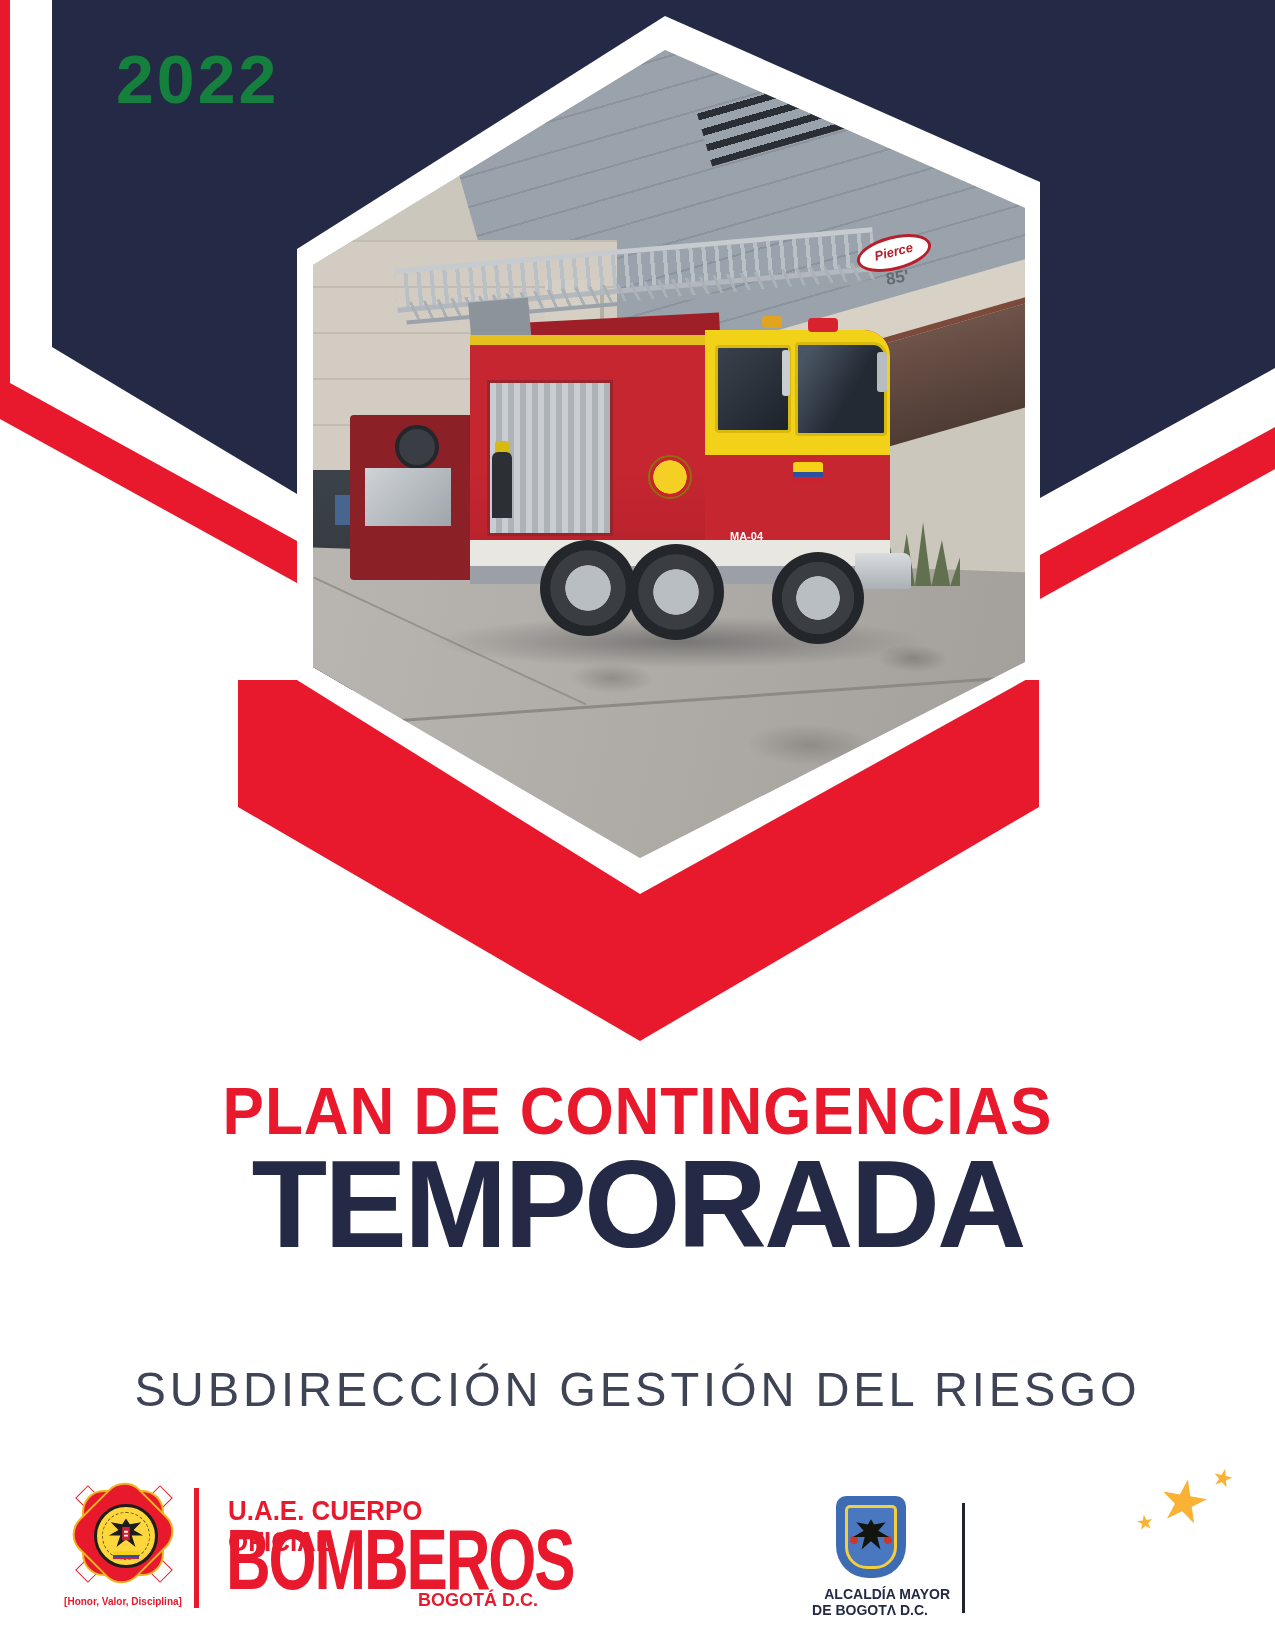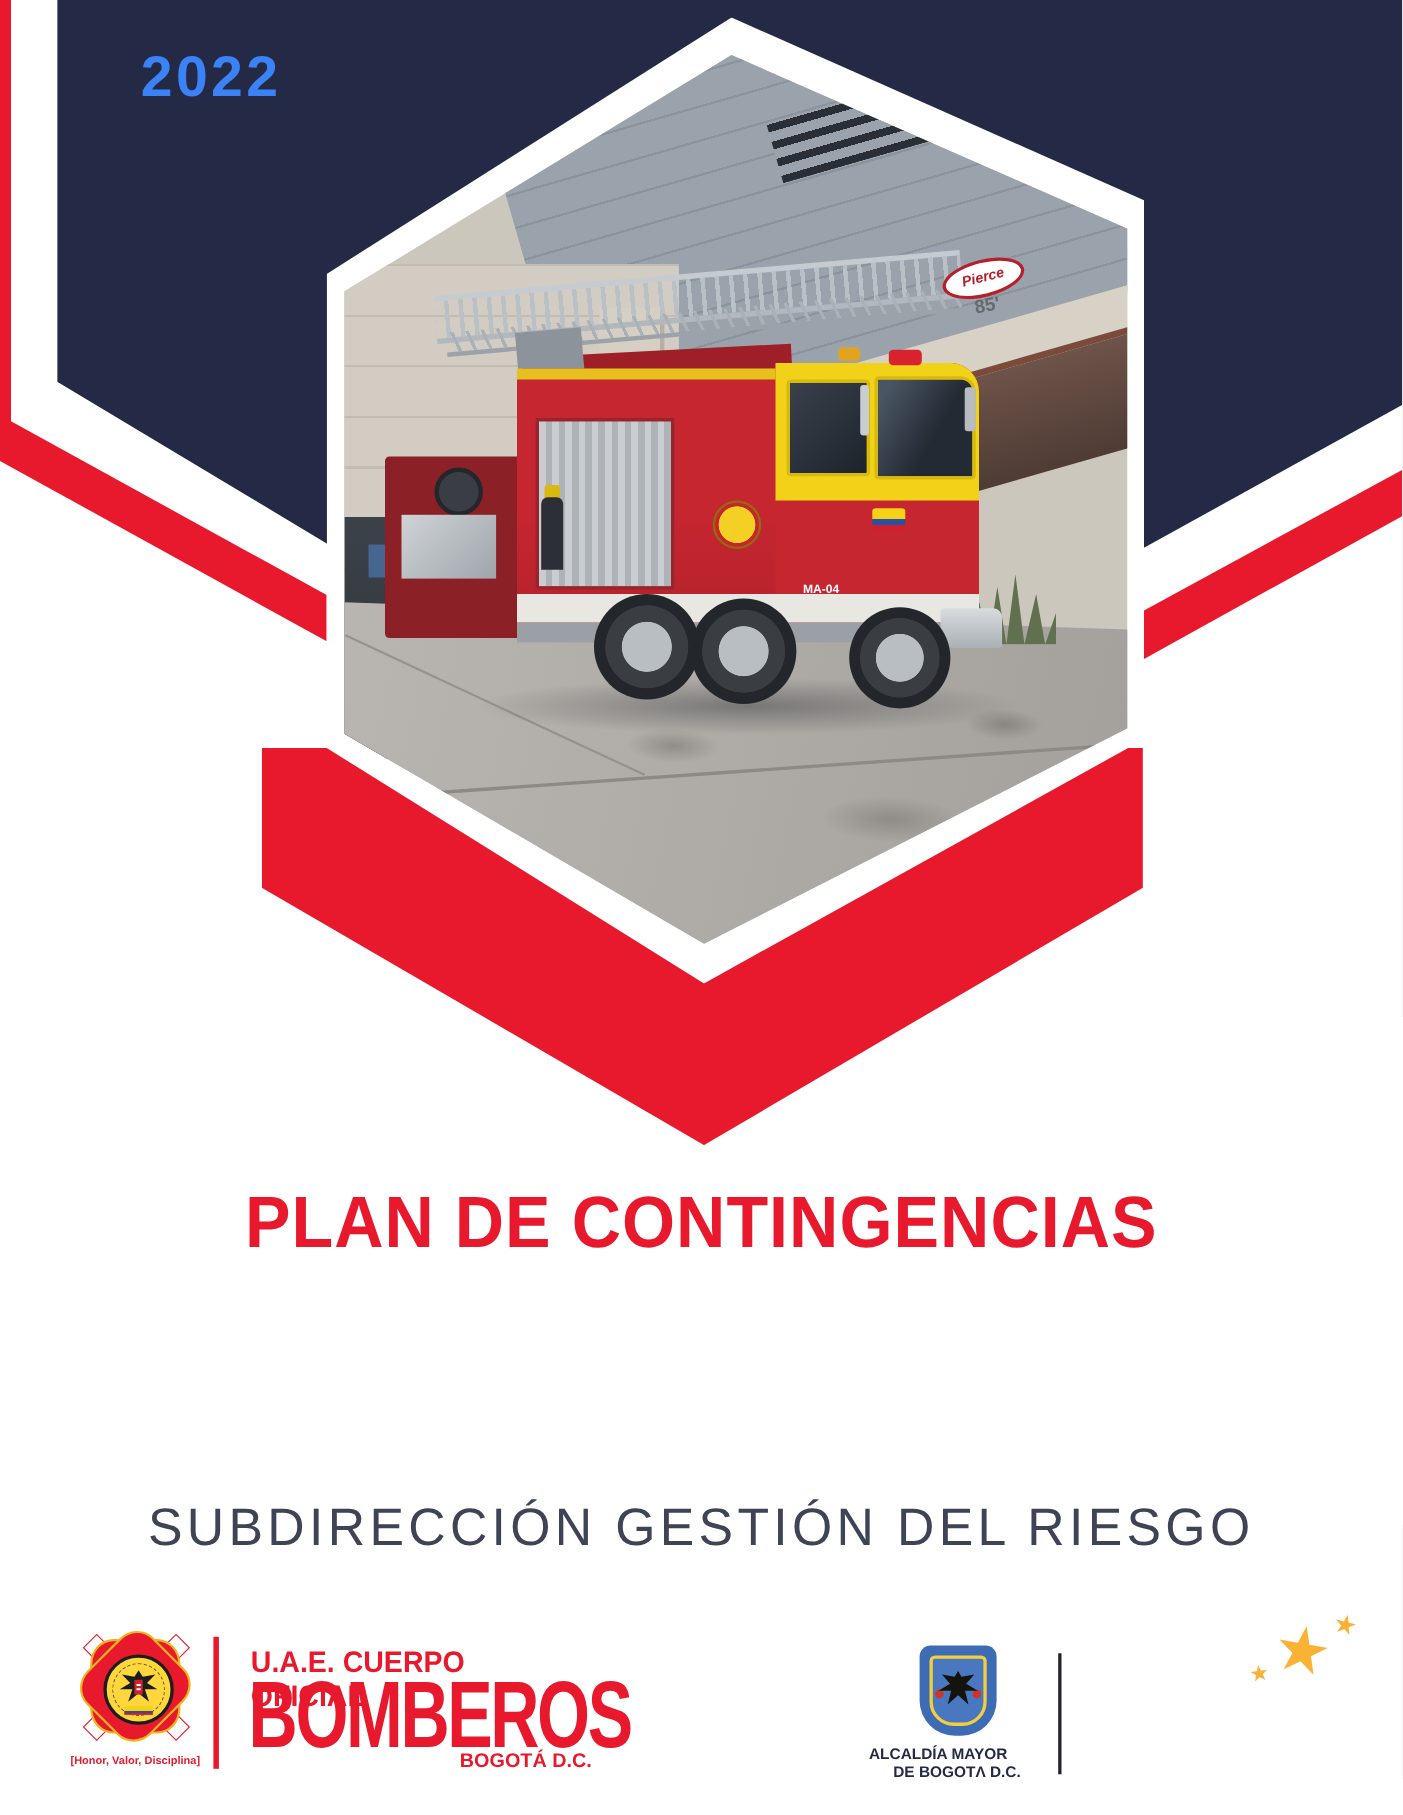--- a/index.html
+++ b/index.html
@@ -13,40 +13,40 @@
     clip-path:polygon(0 0,10px 0,10px 383px,297px 541px,297px 583px,0 419px);}
   .stripe-right{background:#e8192c;
     clip-path:polygon(1275px 427px,1275px 469px,1040px 599px,1040px 555px);}
   .red-v{background:#e8192c;
     clip-path:polygon(238px 680px,300px 680px,640px 877px,977px 680px,1039px 680px,1039px 807px,640px 1041px,238px 807px);}
   .hex-border{background:#ffffff;
     clip-path:polygon(665px 16px,1040px 182px,1040px 672px,640px 894px,297px 680px,297px 249px);}
   .photo{clip-path:polygon(665px 50px,1025px 208px,1025px 662px,640px 858px,313px 667px,313px 265px);}
   .photo *{position:absolute;}
   
-  .year{position:absolute;left:128px;top:40px;color:#3b82f6;font-size:52px;font-weight:700;letter-spacing:3px;}
+  .year{position:absolute;left:116px;top:40px;color:#15803d;font-size:68px;font-weight:700;letter-spacing:3px;}
   .kicker{position:absolute;left:0;right:0;top:1078px;margin:0;text-align:center;color:#e8192c;
           font-size:66px;font-weight:700;letter-spacing:1px;transform:scaleX(.94);line-height:1;}
   .big-title{position:absolute;left:0;right:0;margin:0;text-align:center;color:#242a46;
           font-size:124px;font-weight:700;letter-spacing:-3px;line-height:1;}
   .t1{top:1142px;} .t2{top:1254px;}
   .subtitle{position:absolute;left:0;right:0;top:1366px;margin:0;text-align:center;color:#3e4456;
           font-size:48px;font-weight:400;letter-spacing:4px;transform:scaleX(.98);line-height:1;}
   
   .motto{position:absolute;left:58px;top:1596px;width:130px;text-align:center;color:#e8192c;
          font-size:10px;font-weight:700;}
   .divider-red{position:absolute;left:194px;top:1488px;width:5px;height:120px;background:#e8192c;}
   .divider-dark{position:absolute;left:962px;top:1503px;width:3px;height:110px;background:#1e2430;}
   .org1{position:absolute;left:228px;top:1496px;width:312px;color:#e8192c;font-size:27px;font-weight:700;
         letter-spacing:0px;transform:scaleX(.96);transform-origin:left;}
   .org2{position:absolute;left:226px;top:1516px;color:#e8192c;font-size:86px;font-weight:700;
         letter-spacing:-3px;transform:scaleX(.72);transform-origin:left;line-height:1;}
   .org3{position:absolute;left:228px;top:1590px;width:310px;text-align:right;color:#e8192c;
         font-size:18px;font-weight:700;}
-  .alc1{position:absolute;left:790px;top:1586px;width:160px;text-align:left;color:#242a46;
+  .alc1{position:absolute;left:790px;top:1586px;width:160px;text-align:right;color:#242a46;
         font-size:14px;font-weight:700;}
   .alc2{position:absolute;left:790px;top:1602px;width:160px;text-align:center;color:#242a46;
         font-size:14px;font-weight:700;}
   .bogota{position:absolute;left:994px;top:1538px;color:#e0182d;font-size:58px;font-weight:700;letter-spacing:-2px;line-height:1;}
   .star{position:absolute;color:#f9b233;line-height:1;}
   
   .badge{position:absolute;left:70px;top:1478px;width:106px;height:110px;}
   .badge .rib{position:absolute;left:-6px;top:47px;width:118px;height:16px;background:#fff;border:1px solid #e8192c;}
   .badge .ra{transform:rotate(45deg);} .badge .rb{transform:rotate(-45deg);}
   .badge .cr{position:absolute;inset:12px;background:#e8192c;border:2px solid #f0b51e;border-radius:26%;}
@@ -148,20 +148,21 @@
     <div style="left:856px;top:236px;width:70px;height:28px;background:#fff;border:3px solid #b5202c;
          border-radius:50%;transform:rotate(-14deg);text-align:center;">
       <span style="position:static;color:#b5202c;font-size:13px;font-weight:700;font-style:italic;line-height:26px;">Pierce</span>
     </div>
     <div style="left:886px;top:268px;color:#646a70;font-size:17px;font-weight:700;transform:rotate(-10deg);">85'</div>
   </div>
 
   <div class="year">2022</div>
 
   <h2 class="kicker">PLAN DE CONTINGENCIAS</h2>
+  <h1 class="big-title t1">TEMPORADA</h1>
   <div class="subtitle">SUBDIRECCIÓN GESTIÓN DEL RIESGO</div>
 
   <div class="badge">
     <div class="rib ra"></div>
     <div class="rib rb"></div>
     <div class="cr"></div>
     <div class="cr crb"></div>
     <div class="core">
       <div class="ring"></div>
       <svg width="38" height="38" viewBox="0 0 40 40">

